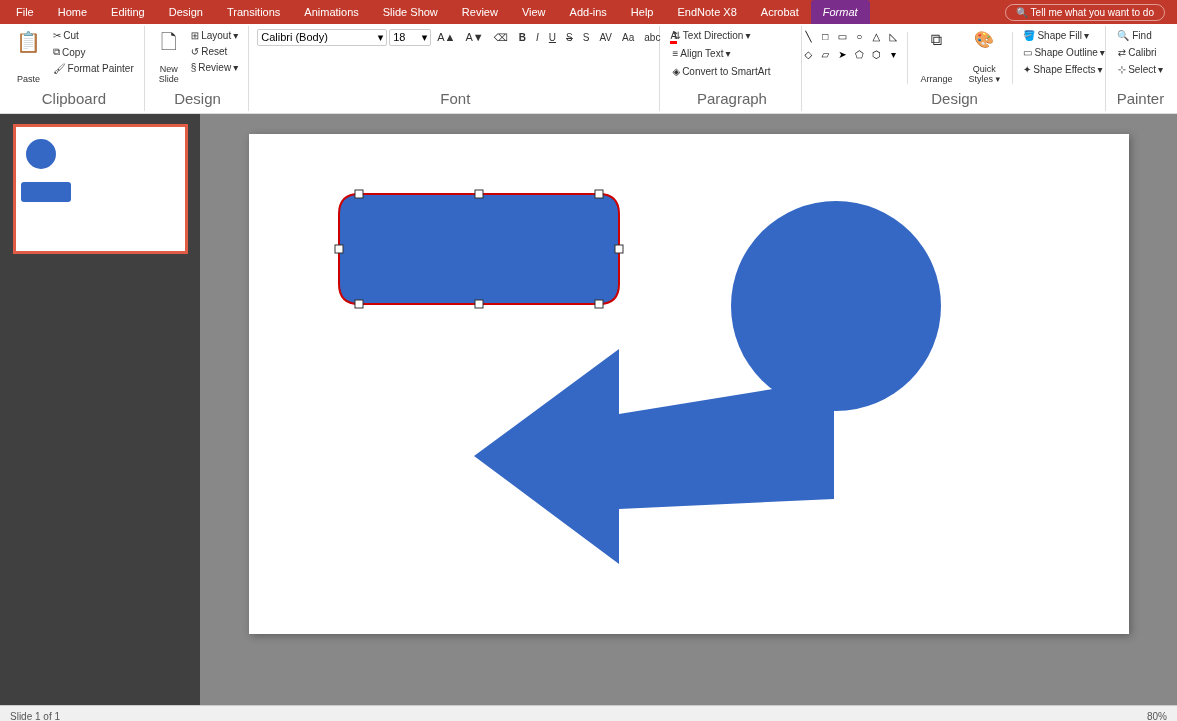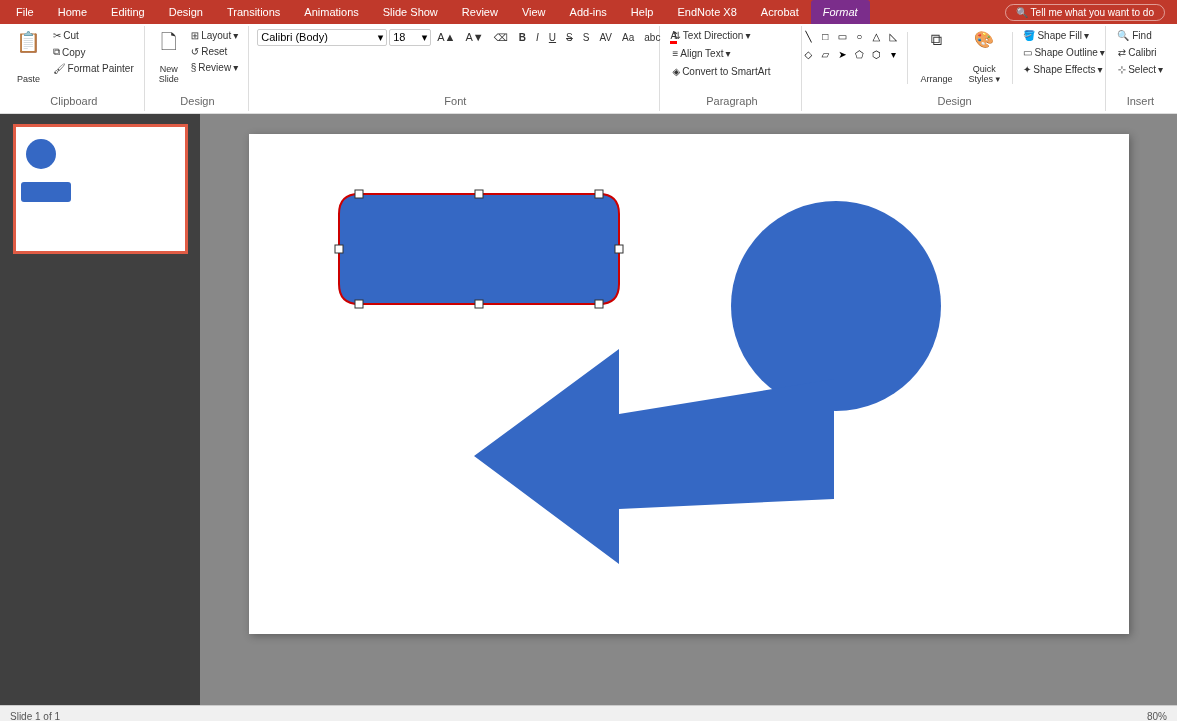--- a/index.html
+++ b/index.html
@@ -30,21 +30,21 @@
       display: flex;
       flex-direction: column;
       align-items: center;
       border-right: 1px solid #ddd;
       padding: 2px 6px;
       min-width: fit-content;
     }
     .ribbon-group:last-child { border-right: none; }
 
     .ribbon-group-label {
-      font-size: 11px;
+      font-size: 15px;
       color: #666;
       margin-top: auto;
       padding: 2px 0;
       white-space: nowrap;
     }
 
     .ribbon-group-content {
       display: flex;
       flex-direction: row;
       align-items: flex-start;
@@ -434,21 +434,21 @@
         <div class="small-btn">
           <span>⇄</span>
           <span>Calibri</span>
         </div>
         <div class="small-btn">
           <span>⊹</span>
           <span>Select</span>
           <span>▾</span>
         </div>
       </div>
-      <div class="ribbon-group-label">Insert</div>
+      <div class="ribbon-group-label">Painter</div>
     </div>
 
   </div>
 </div>
 
 <div class="main-area">
 
   <div class="slide-panel">
     <div class="slide-thumb">
       <div class="thumb-circle"></div>

